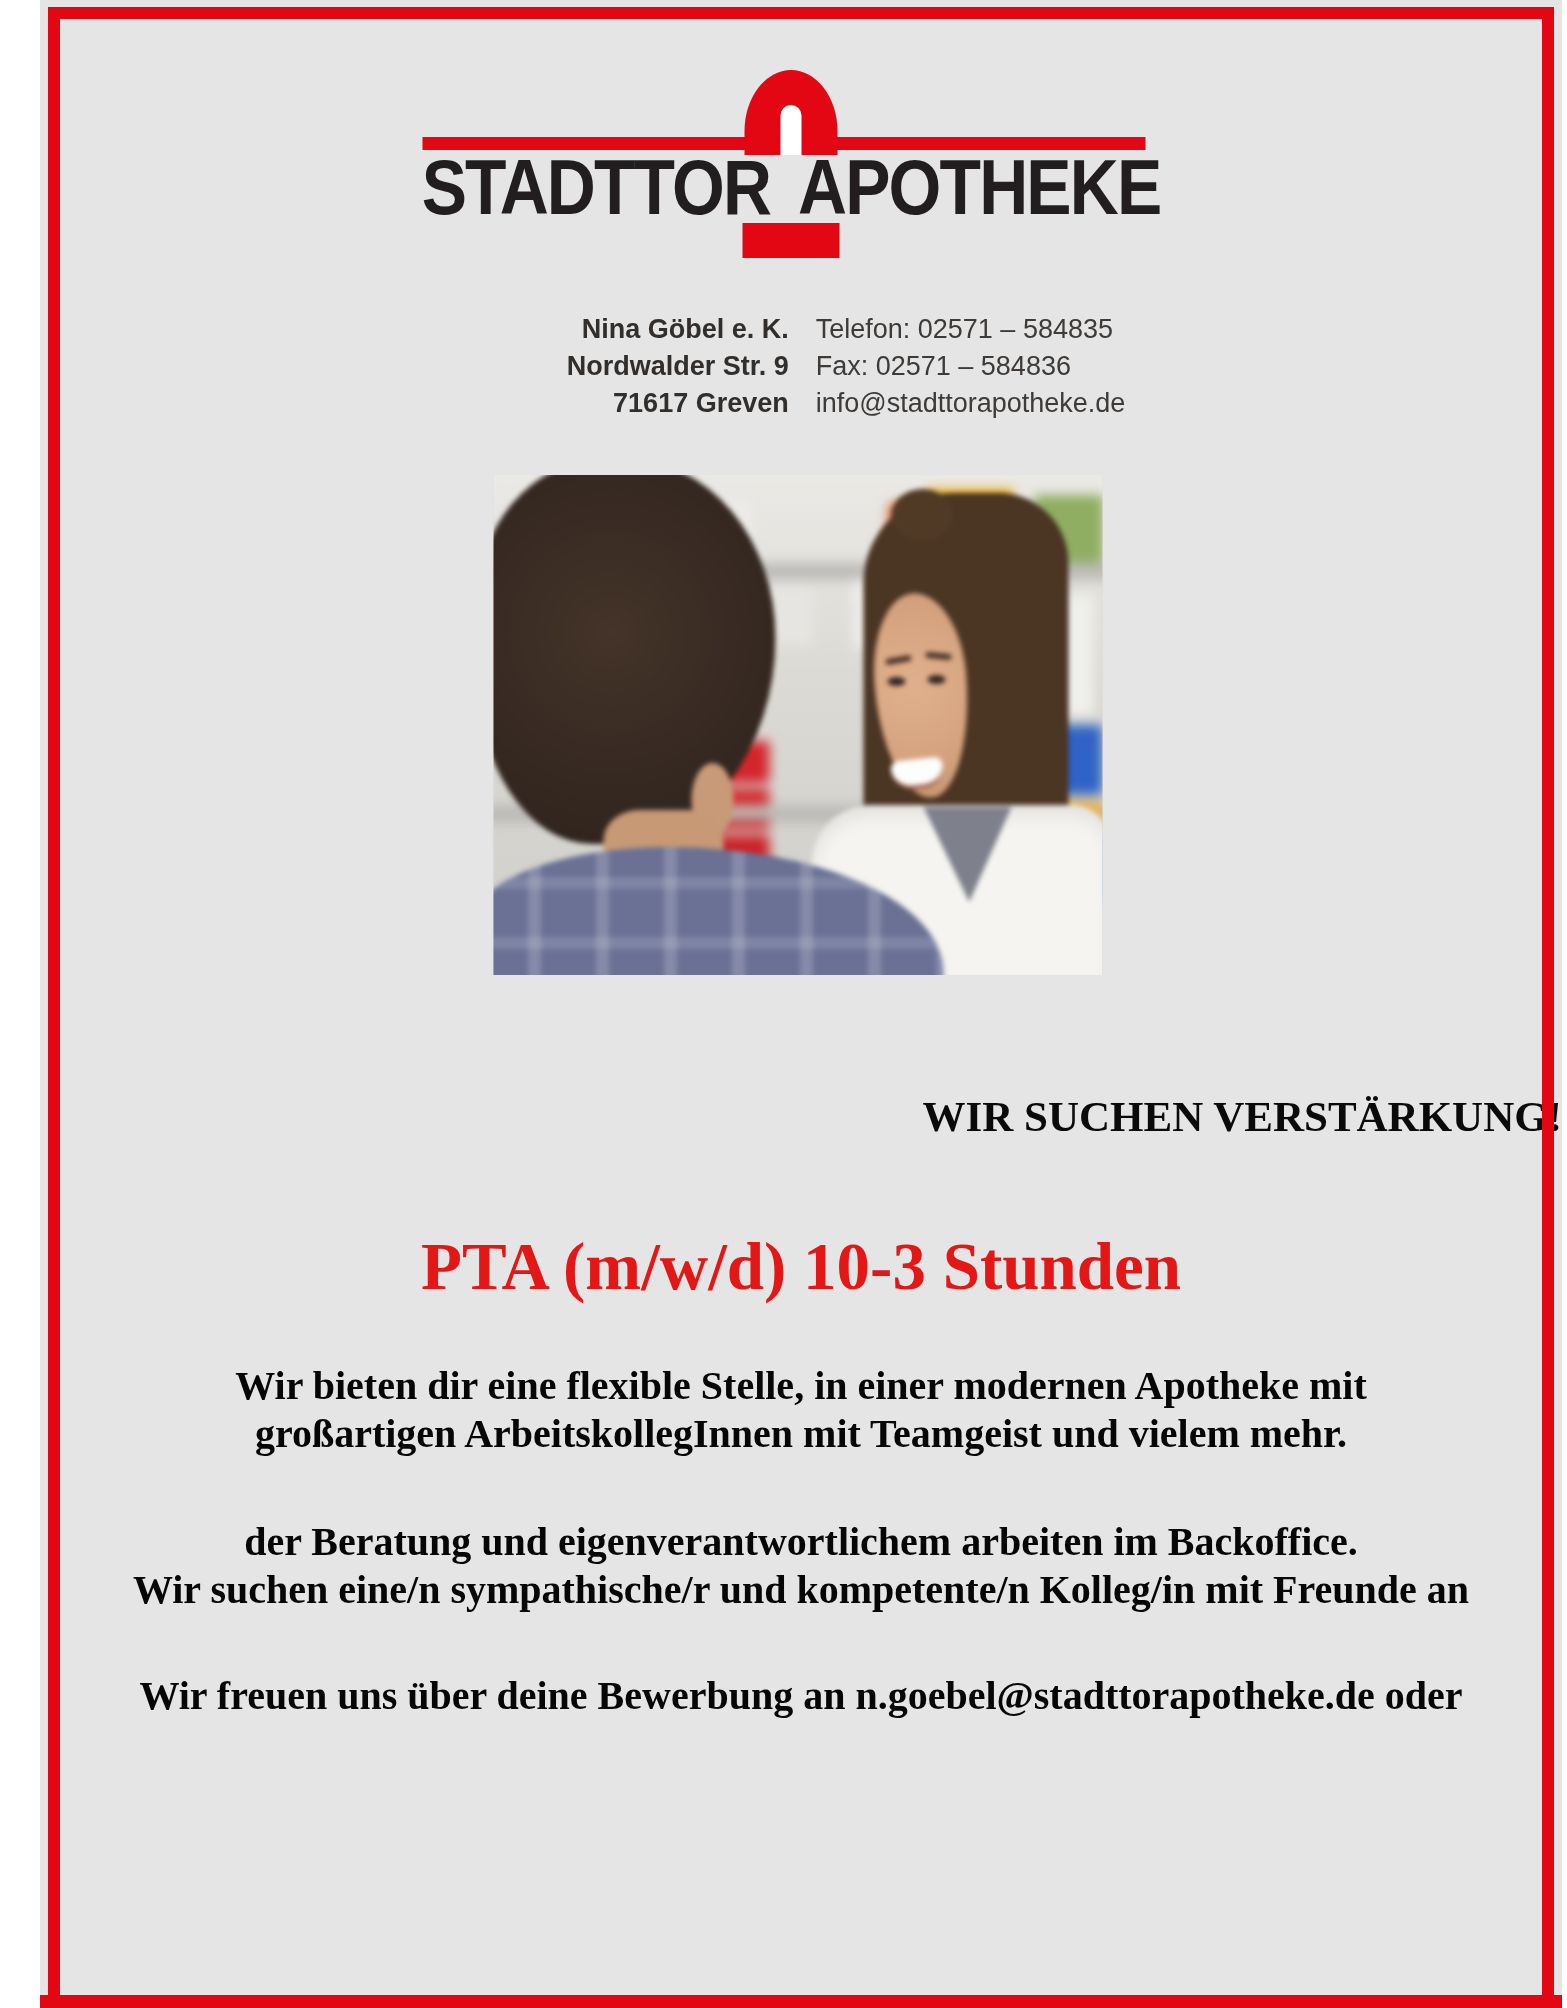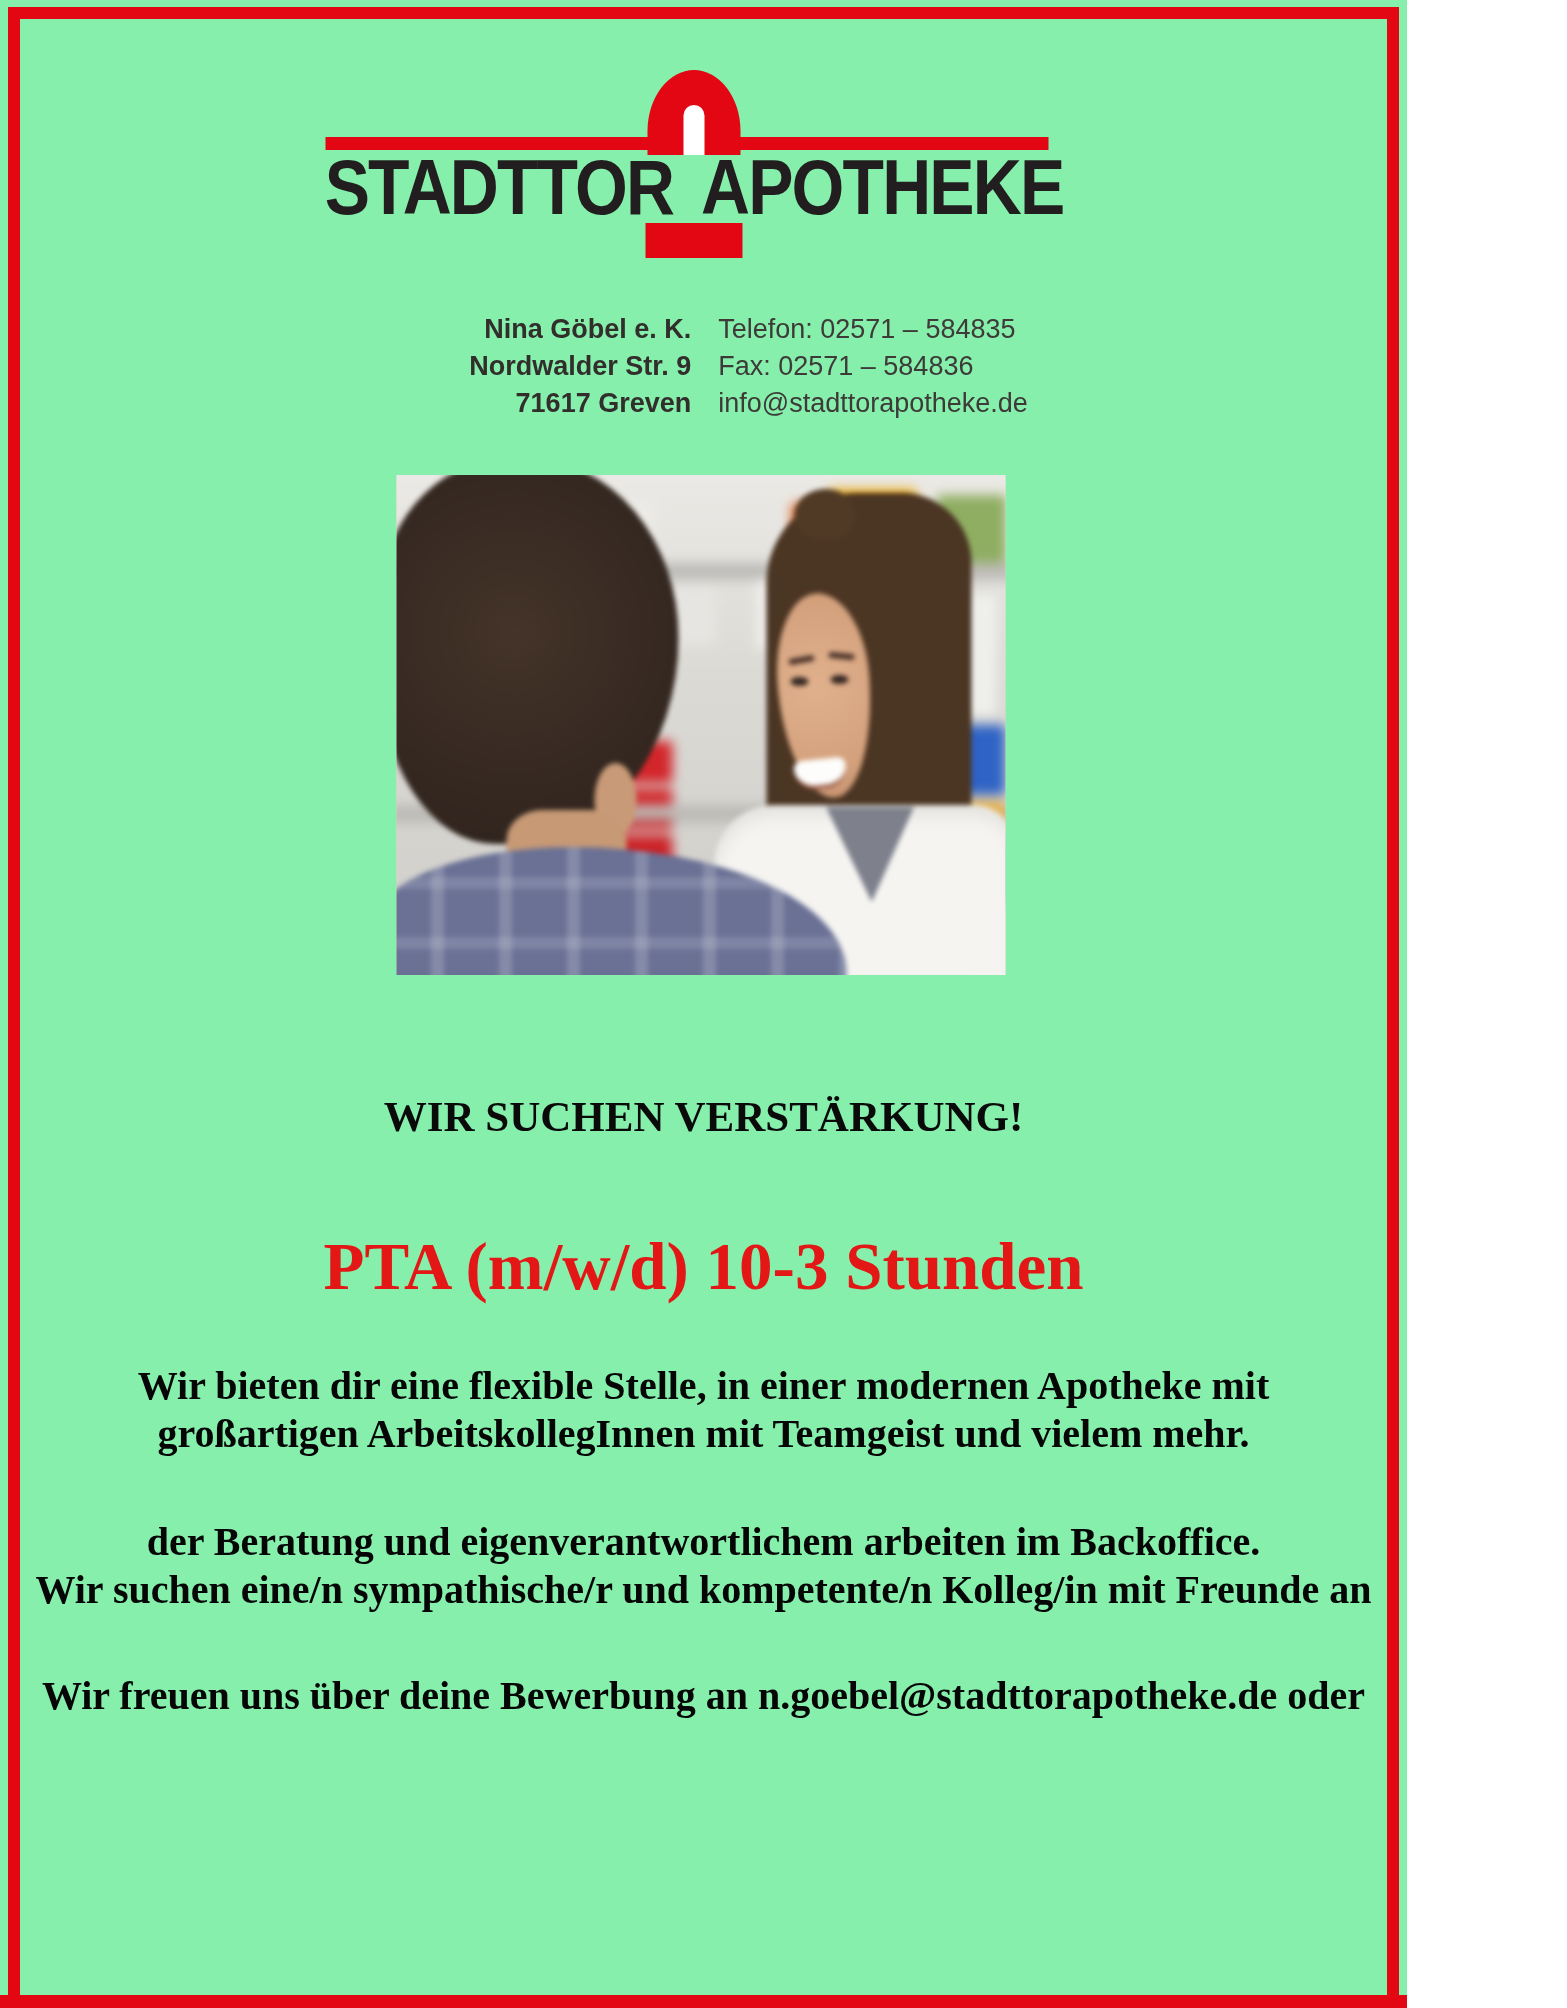--- a/index.html
+++ b/index.html
@@ -1,17 +1,17 @@
 <!DOCTYPE html>
 <html><head>
 <meta charset="utf-8">
 <style>
   html,body{margin:0;padding:0;background:#fff;}
-  .page{position:relative;width:1407px;height:2008px;background:#86efac;overflow:hidden;
-        font-family:"Liberation Sans", sans-serif;}
+  .page{position:relative;width:1522px;height:2008px;background:#e5e5e5;overflow:hidden;
+        font-family:"Liberation Sans", sans-serif;margin-left:40px;}
   
   .frame{position:absolute;left:8px;right:8px;top:7px;bottom:0;
          border:12px solid #e30613;border-bottom:none;pointer-events:none;z-index:40;}
   .bottom-bar{position:absolute;left:0;right:0;bottom:0;height:13px;background:#e30613;z-index:40;}
 
   
   .logo-bar{position:absolute;top:137px;left:calc(50% - 17px);transform:translateX(-50%);
             width:723px;height:13px;background:#e30613;z-index:1;}
   .logo-arch{position:absolute;top:70px;left:calc(50% - 10px);transform:translateX(-50%);
              width:93px;height:85px;background:#e30613;
@@ -61,21 +61,21 @@
              border-radius:46% 54% 58% 42% / 42% 50% 58% 50%;}
   .cust-ear{left:198px;top:288px;width:42px;height:74px;background:#c99a77;border-radius:50%;}
   .cust-neck{left:110px;top:335px;width:120px;height:100px;background:#c79975;border-radius:30%;}
   .cust-shirt{left:-20px;top:372px;width:470px;height:150px;background:#6a7195;border-radius:50% 70% 0 0/60% 100% 0 0;
               overflow:hidden;}
   .cust-shirt i{position:absolute;inset:0;background:
       repeating-linear-gradient(90deg,transparent 0 55px,rgba(255,255,255,.18) 55px 68px),
       repeating-linear-gradient(0deg,transparent 0 48px,rgba(255,255,255,.14) 48px 60px);}
 
   
-  .headline{position:absolute;top:1092px;left:0;width:100%;text-align:center;
+  .headline{position:absolute;top:1092px;left:0;width:100%;text-align:right;
             font-family:"Liberation Serif", serif;font-weight:700;font-size:43px;color:#0a0a0a;}
   .job-title{position:absolute;top:1228px;left:0;width:100%;text-align:center;
              font-family:"Liberation Serif", serif;font-weight:700;font-size:67px;color:#e41717;}
   .para{position:absolute;left:20px;right:20px;text-align:center;
         font-family:"Liberation Serif", serif;font-weight:700;font-size:40px;line-height:48px;color:#060606;}
   .p1{top:1362px;} .p2{top:1518px;} .p3{top:1672px;}
   .per-line{position:absolute;top:1718px;left:0;width:100%;display:flex;align-items:center;
             justify-content:center;gap:10px;font-family:"Liberation Serif", serif;
             font-weight:700;font-size:40px;color:#060606;}
   .phone-svg{width:66px;height:66px;display:block;margin-top:6px;}

